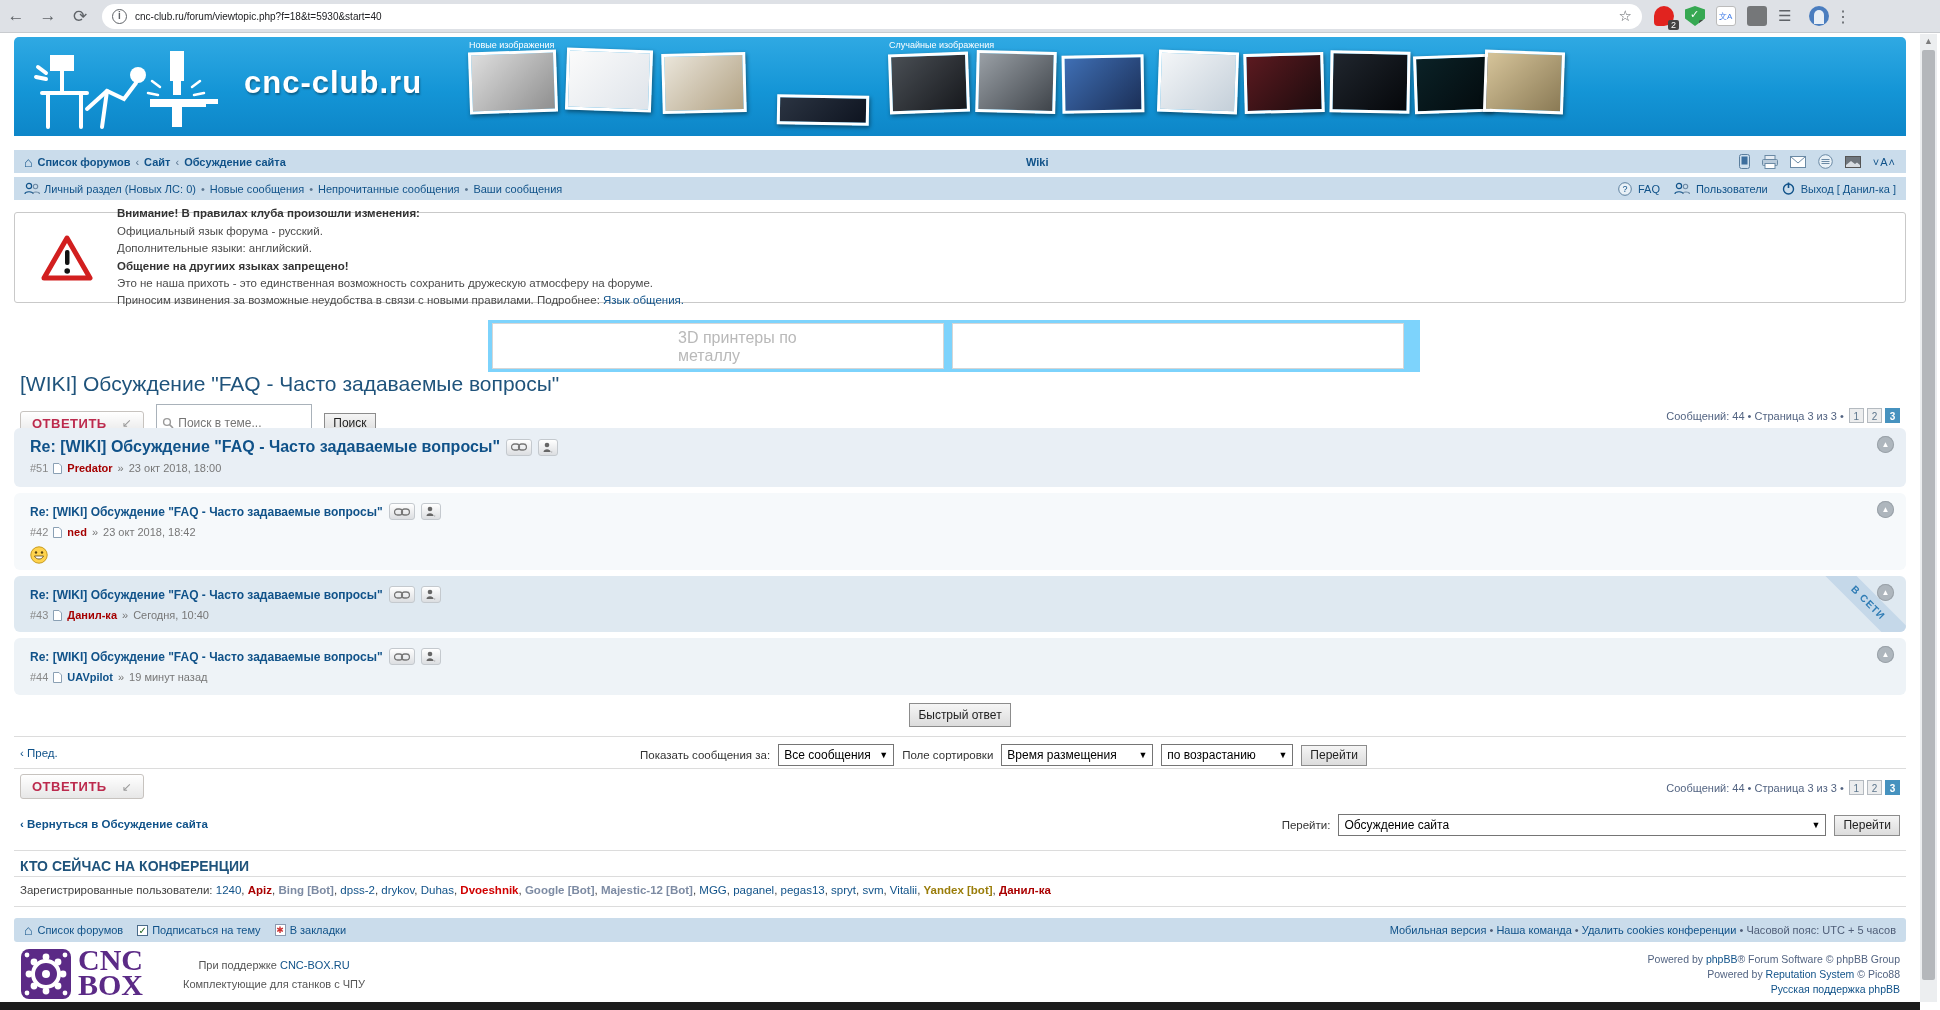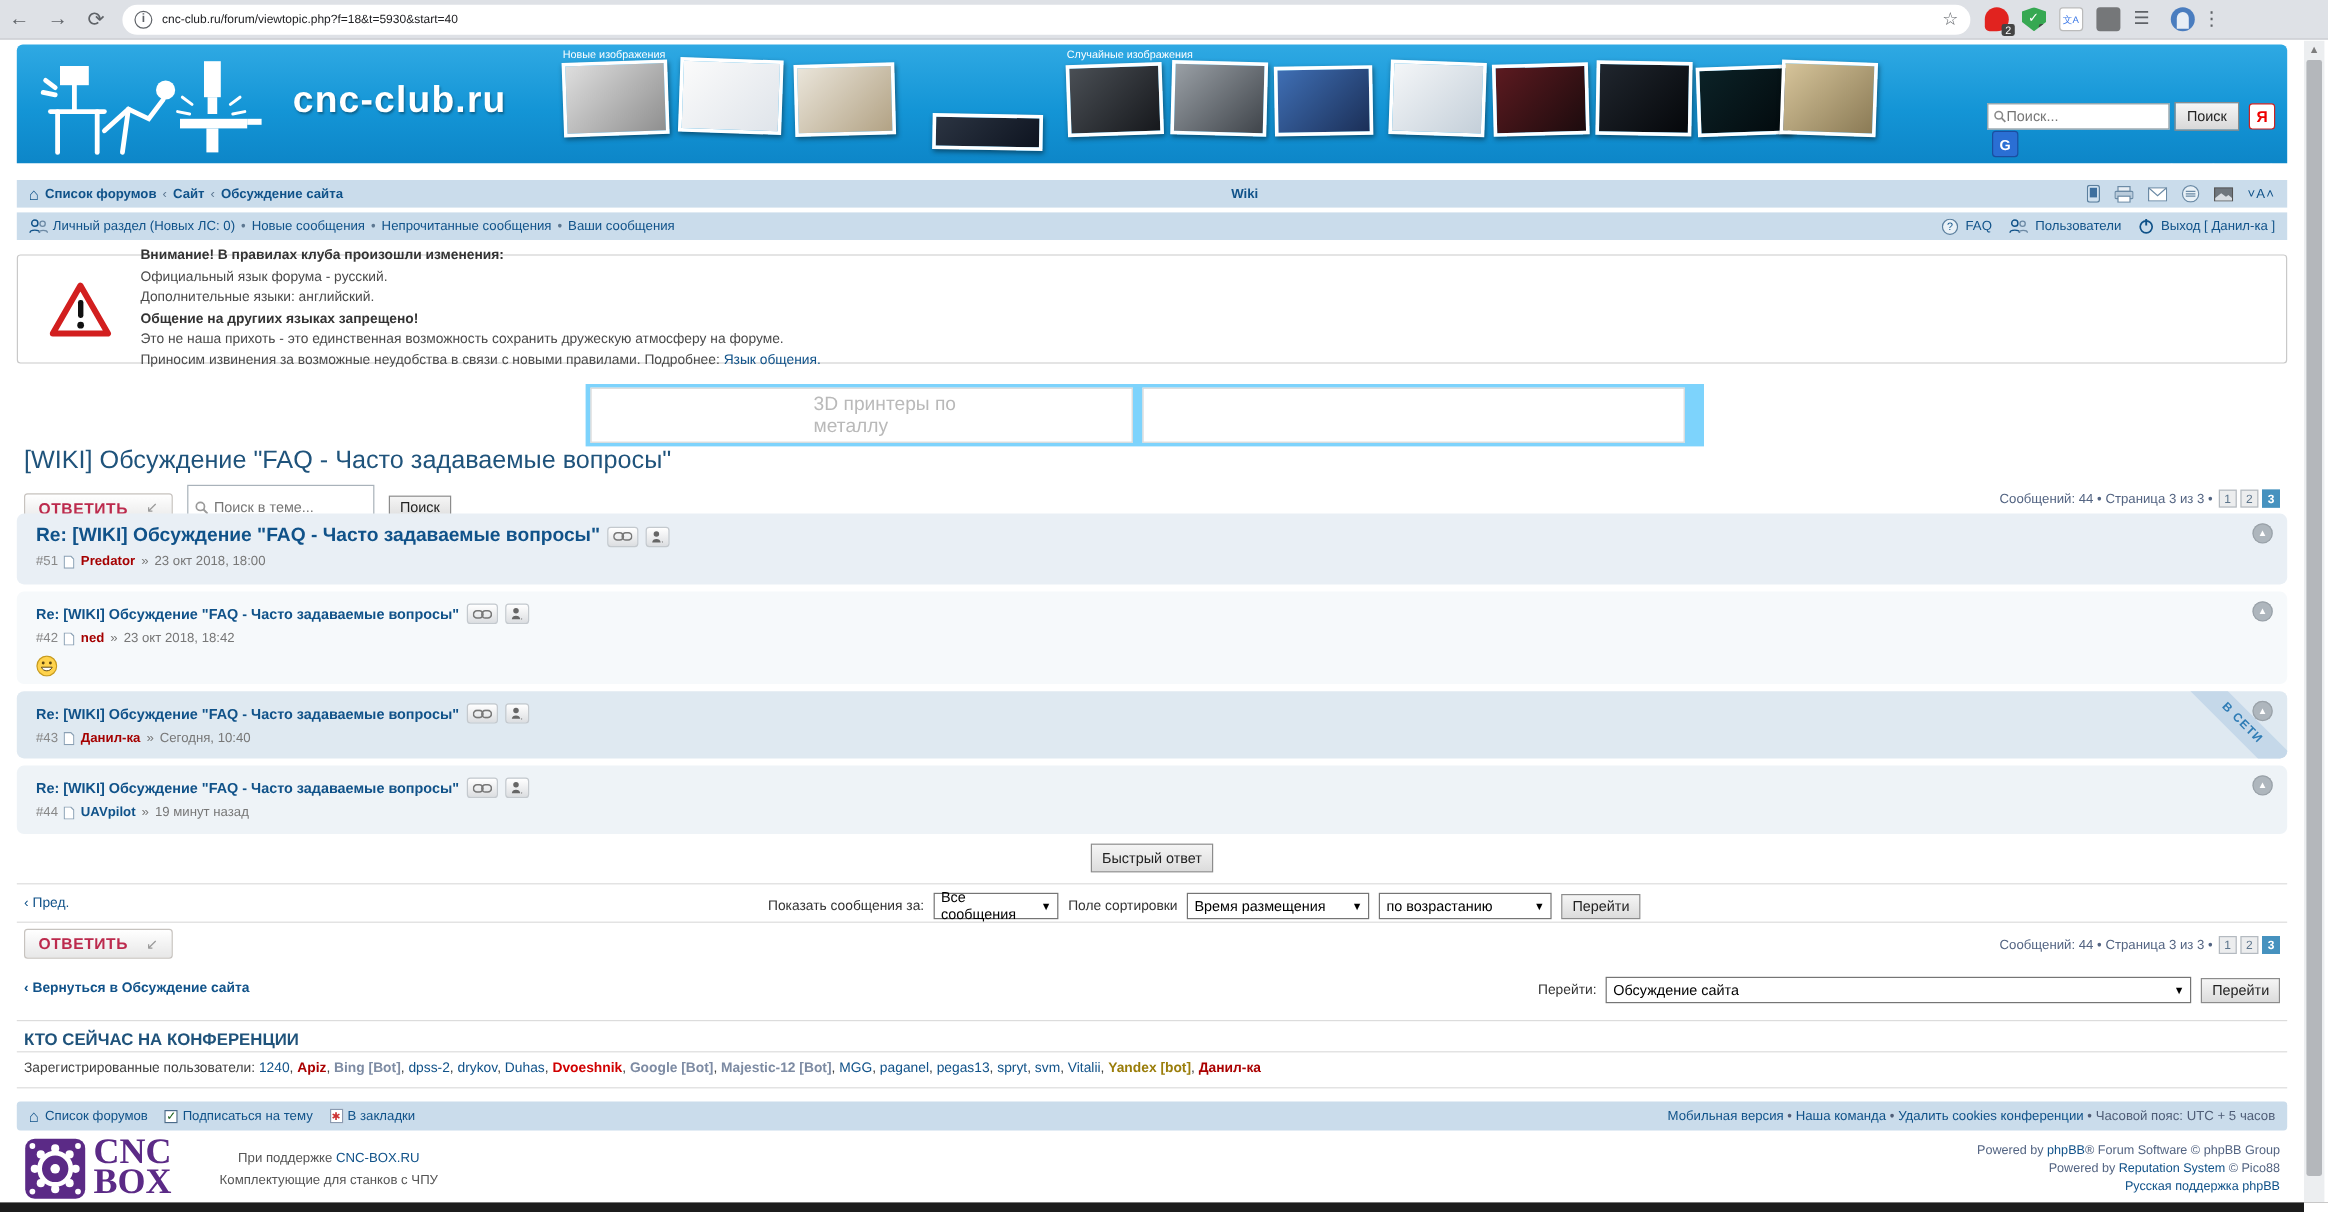--- a/index.html
+++ b/index.html
@@ -203,33 +203,20 @@
       <div class="thumb" style="left: 875px; top: 16px; width: 80px; height: 60px; transform: rotate(-2deg); background: linear-gradient(135deg, rgb(74, 79, 85), rgb(22, 24, 28));"></div>
       <div class="thumb" style="left: 962px; top: 14px; width: 80px; height: 62px; transform: rotate(1.5deg); background: linear-gradient(135deg, rgb(154, 160, 166), rgb(63, 68, 74));"></div>
       <div class="thumb" style="left: 1048px; top: 18px; width: 82px; height: 58px; transform: rotate(-1deg); background: linear-gradient(135deg, rgb(63, 111, 181), rgb(27, 47, 87));"></div>
       <div class="thumb" style="left: 1144px; top: 14px; width: 80px; height: 62px; transform: rotate(2deg); background: linear-gradient(135deg, rgb(244, 246, 248), rgb(196, 207, 217));"></div>
       <div class="thumb" style="left: 1230px; top: 16px; width: 80px; height: 60px; transform: rotate(-1.5deg); background: linear-gradient(135deg, rgb(92, 26, 32), rgb(28, 11, 13));"></div>
       <div class="thumb" style="left: 1316px; top: 14px; width: 80px; height: 62px; transform: rotate(1deg); background: linear-gradient(135deg, rgb(32, 38, 46), rgb(5, 7, 10));"></div>
       <div class="thumb" style="left: 1400px; top: 18px; width: 78px; height: 58px; transform: rotate(-2deg); background: linear-gradient(135deg, rgb(11, 34, 39), rgb(3, 10, 13));"></div>
       <div class="thumb" style="left: 1470px; top: 14px; width: 80px; height: 62px; transform: rotate(2deg); background: linear-gradient(135deg, rgb(214, 196, 154), rgb(138, 122, 85));"></div>
     </div>
 
-  <div id="hdr-search">
-    <span id="search-input-wrap">
-      <svg width="12" height="12" viewBox="0 0 12 12">
-          <circle cx="5" cy="5" r="3.4" fill="none" stroke="#8a8a8a" stroke-width="1.4"></circle>
-          <path d="M7.6 7.6 L11 11" stroke="#8a8a8a" stroke-width="1.6"></path>
-        </svg>
-      <input placeholder="Поиск..." style="">
-    </span>
-    <span class="bevel-btn">Поиск</span>
-    <span class="mini-search-btn" id="yandex-btn">Я</span>
-    <span class="mini-search-btn" id="google-btn">G</span>
-    
-  </div>
   <div id="translate-row">
     <span>Translate using Google:</span>
     <span id="flags"></span>
   </div>
 </div>
 
 <div id="crumb-bar-1" class="crumb-bar abs">
   <span class="home-glyph">⌂</span>
   <a class="crumb-link">Список форумов</a>
   <span class="sep">‹</span>
@@ -482,30 +469,30 @@
 <div id="quick-reply-row" class="abs">
   <span class="gray-btn" style="height:24px;line-height:22px">Быстрый ответ</span>
 </div>
 
 <div class="hr abs" style="top:736px"></div>
 
 <a id="prev-link" class="abs"><span>‹</span> <span>Пред.</span></a>
 
 <div id="display-options" class="abs">
   <span>Показать сообщения за:</span>
-  <span class="fakeselect" style="width:104px">
+  <span class="fakeselect" style="width:116px">
       <span>Все сообщения</span>
       <span class="caret">▼</span>
     </span>
   <span>Поле сортировки</span>
   <span class="fakeselect" style="width:152px">
       <span>Время размещения</span>
       <span class="caret">▼</span>
     </span>
-  <span class="fakeselect" style="width:144px">
+  <span class="fakeselect" style="width:132px">
       <span>по возрастанию</span>
       <span class="caret">▼</span>
     </span>
   <span class="gray-btn">Перейти</span>
 </div>
 
 <div class="hr abs" style="top:768px"></div>
 
 <div id="bottom-reply" class="abs">
   <span class="reply-btn">

